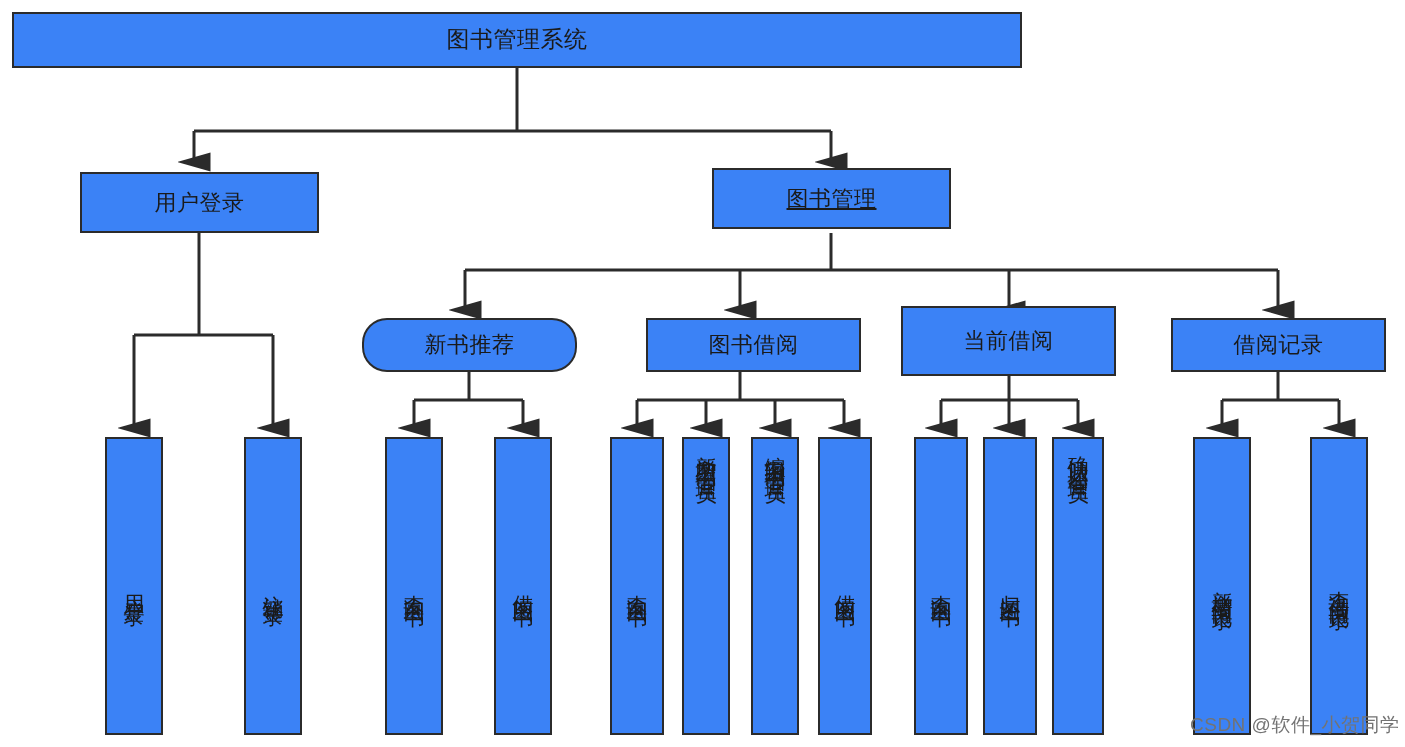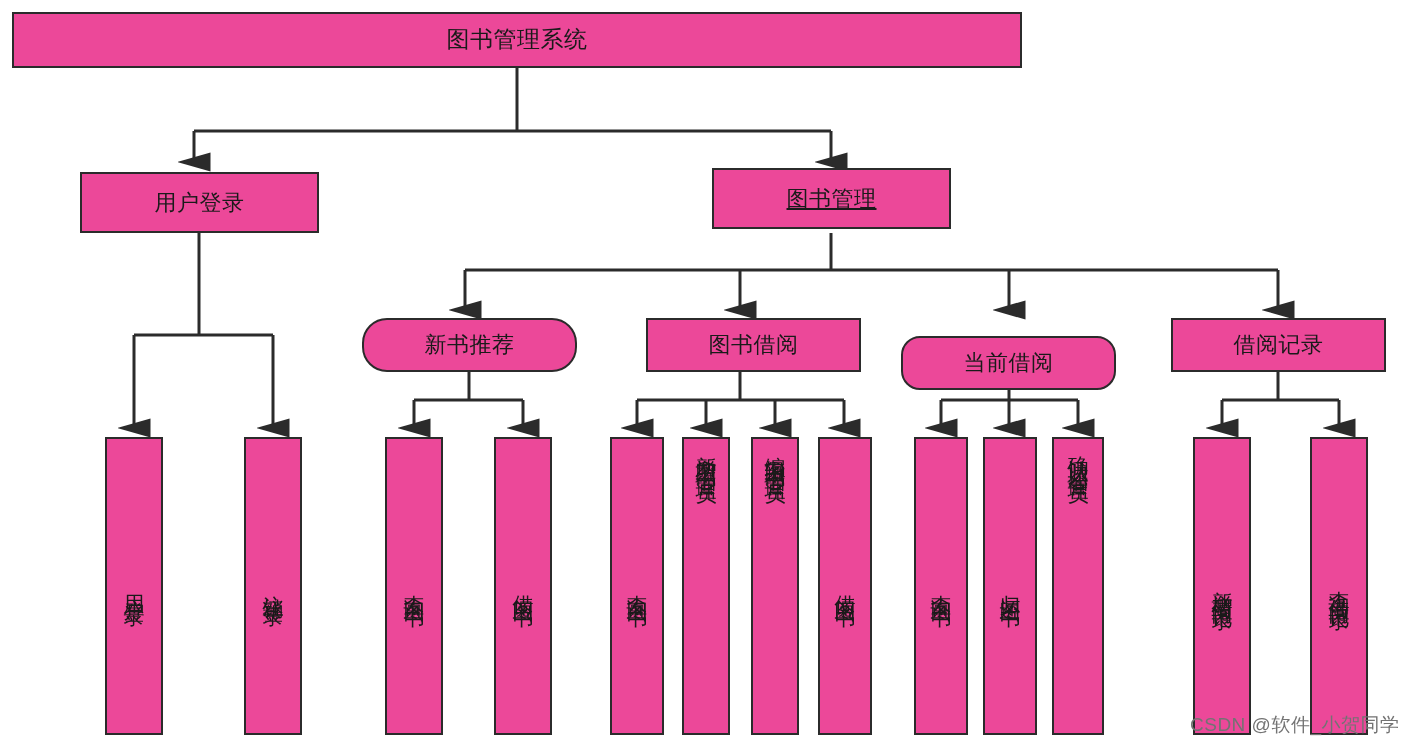--- a/index.html
+++ b/index.html
@@ -22,21 +22,21 @@
     position: absolute;
     left: 0;
     top: 0;
     width: 1405px;
     height: 747px;
     pointer-events: none;
   }
   .node {
     position: absolute;
     box-sizing: border-box;
-    background: #ec4899;
+    background: #3b82f6;
     border: 2px solid #2b2b2b;
     display: flex;
     align-items: center;
     justify-content: center;
     color: #1a1a1a;
     z-index: 2;
   }
   .node-label {
     display: block;
     text-align: center;
@@ -148,21 +148,21 @@
   </div>
 
   <div class="node horiz" style="left:362px; top:318px; width:215px; height:54px;border-radius:25px;">
     <span class="node-label">新书推荐</span>
   </div>
 
   <div class="node horiz" style="left:632px; top:318px; width:215px; height:54px;margin-left:14px;">
     <span class="node-label">图书借阅</span>
   </div>
 
-  <div class="node horiz" style="left:901px; top:336px; width:215px; height:54px;border-radius:19px;">
+  <div class="node horiz" style="left:901px; top:306px; width:215px; height:70px;">
     <span class="node-label">当前借阅</span>
   </div>
 
   <div class="node horiz" style="left:1171px; top:318px; width:215px; height:54px;justify-content:center;">
     <span class="node-label">借阅记录</span>
   </div>
 
   <div class="node vert centered" style="left:105px; top:437px; width:58px; height:298px;">
     <span class="node-label">用户登录</span>
   </div>

